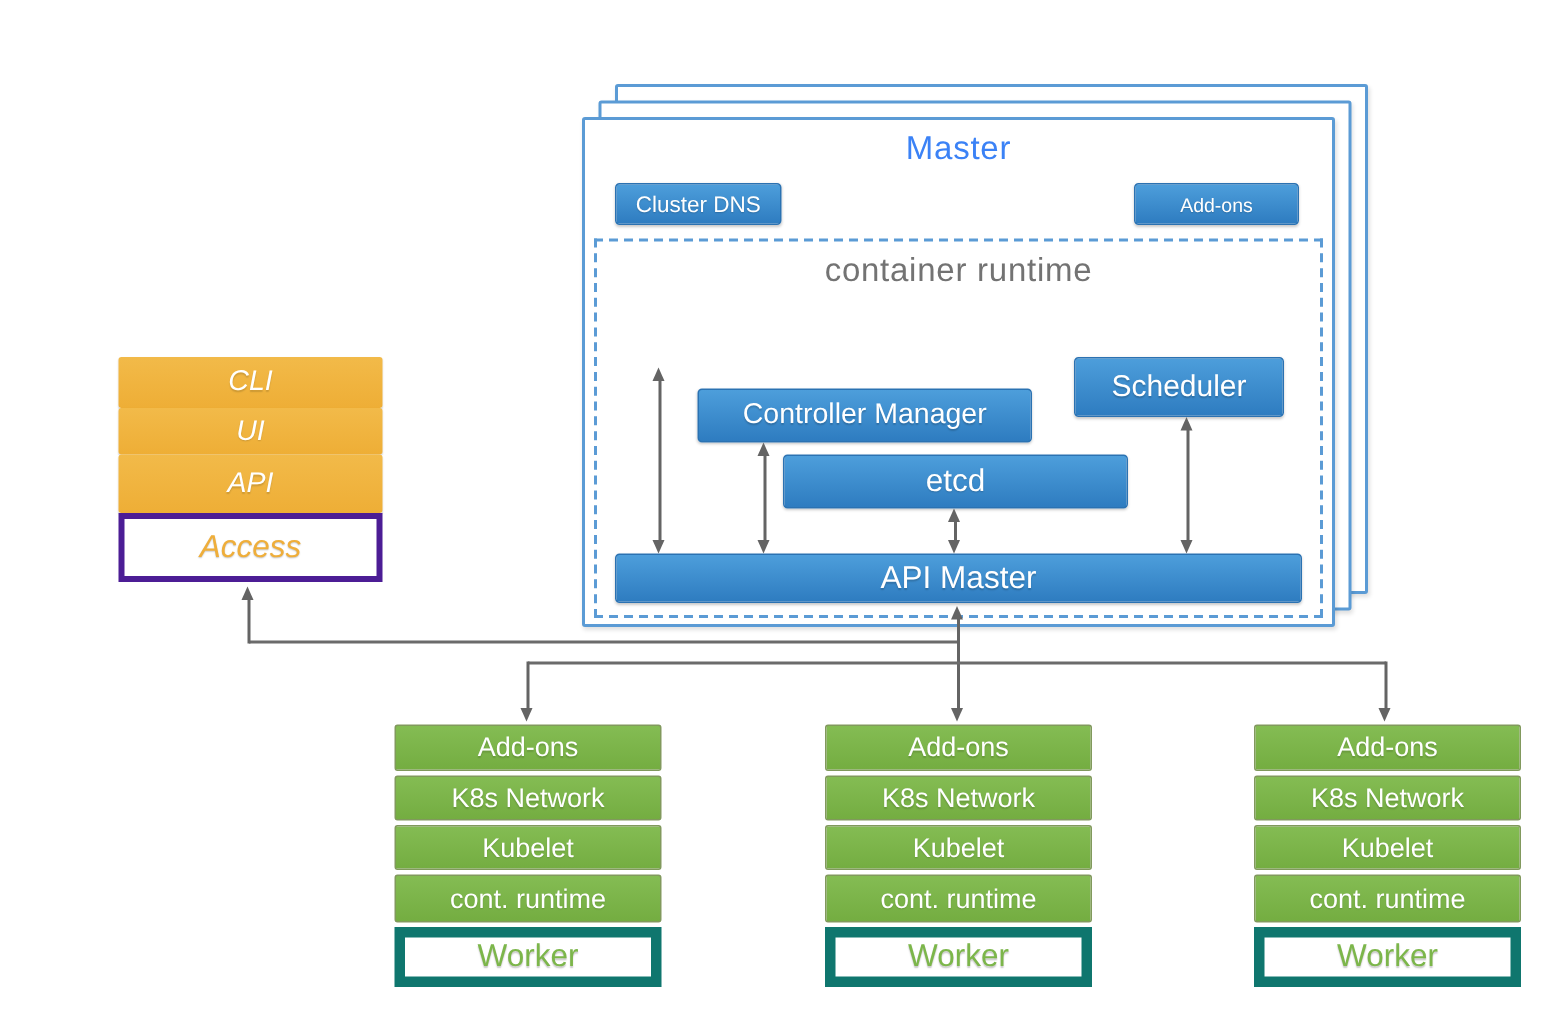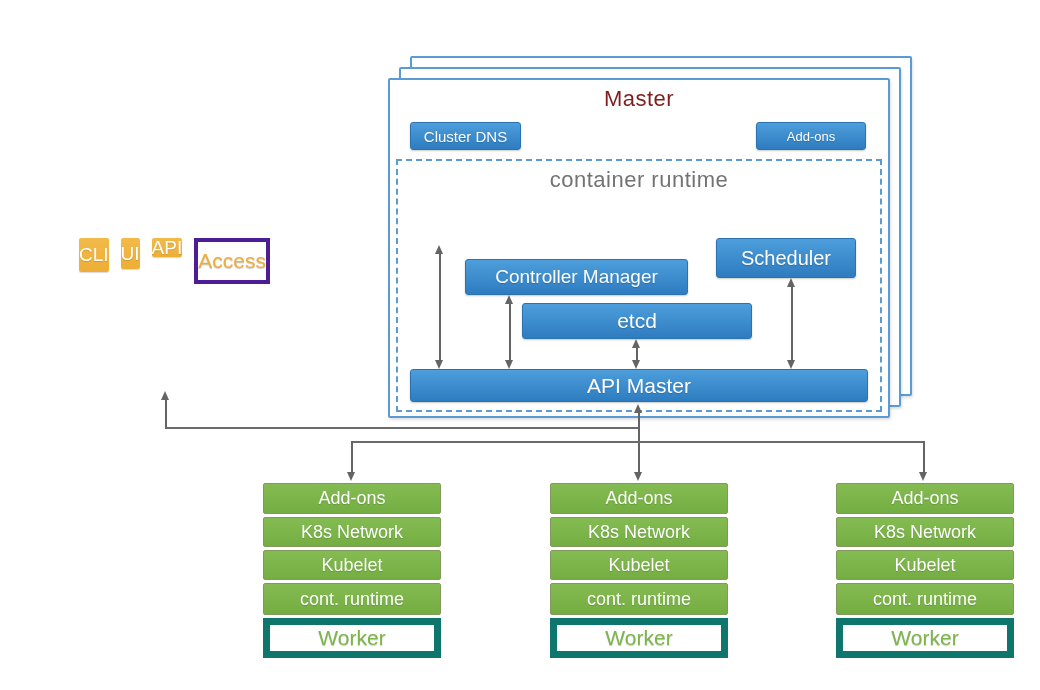--- a/index.html
+++ b/index.html
@@ -25,21 +25,21 @@
   }
   .page-back   { left:410px; top:56px; }
   .page-middle { left:399px; top:67px; }
   .page-front  { left:388px; top:78px; }
 
   .master-title {
     position:absolute;
     left:388px; top:86px; width:502px;
     text-align:center;
     font-size:22px; letter-spacing:0.5px;
-    color:#7f1d1d;
+    color:#3b82f6;
   }
 
   .runtime-box {
     position:absolute;
     left:396px; top:159px;
     width:486px; height:253px;
     border:2px dashed #5b9bd5;
     background:transparent;
   }
   .runtime-title {
@@ -67,21 +67,21 @@
   .box-ccm        { left:410px; top:202px; width:277px; height:43px; font-size:19px; }
   .box-cm         { left:465px; top:259px; width:223px; height:36px; font-size:19px; }
   .box-scheduler  { left:716px; top:238px; width:140px; height:40px; font-size:20px; }
   .box-etcd       { left:522px; top:303px; width:230px; height:36px; font-size:21px; }
   .box-apiserver  { left:410px; top:369px; width:458px; height:33px; font-size:21px; }
 
   
   .access-stack {
     position:absolute;
     left:79px; top:238px; width:176px;
-    display:flex; flex-direction:row; gap:12px;
+    display:flex; flex-direction:column; gap:0;font-style:italic;
   }
   .box-orange {
     display:flex; align-items:center; justify-content:center;
     background:linear-gradient(180deg, #f2ba49 0%, #eeae36 100%);
     border-radius:2px;
     color:#ffffff;
     font-size:19px;
     text-shadow:0 1px 1px rgba(0,0,0,0.15);
     box-shadow:0 1px 1px rgba(0,0,0,0.15);
   }
@@ -206,21 +206,21 @@
       <div class="head-down"></div>
   </div>
   <div class="varrow head-bottom" style="left:919px; top:441px; height:40px;">
     <div class="line"></div>
       <div class="head-down"></div>
   </div>
 
   <div class="access-stack">
     <div class="box-orange" style="height:34px;">CLI</div>
     <div class="box-orange" style="height:31px;">UI</div>
-    <div class="box-orange" style="height:19px;">API</div>
+    <div class="box-orange" style="height:39px;">API</div>
     <div class="box-access-footer" style="height:46px;">Access</div>
   </div>
 
   <div class="worker-stack worker-1">
     <div class="box-green" style="height:31px;">Add-ons</div>
     <div class="box-green" style="height:30px;">K8s Network</div>
     <div class="box-green" style="height:30px;">Kubelet</div>
     <div class="box-green" style="height:32px;">cont. runtime</div>
     <div class="box-worker-footer" style="height:40px;">Worker</div>
   </div>

